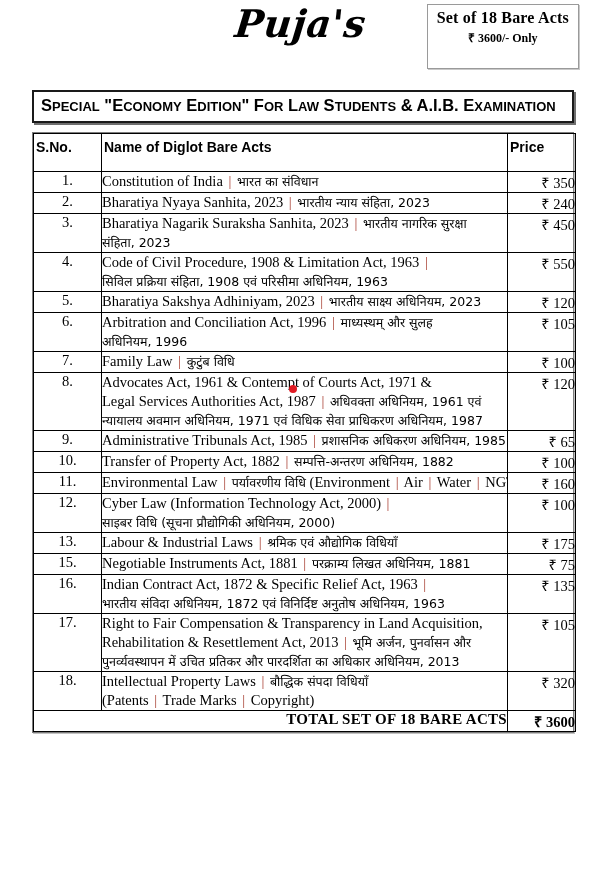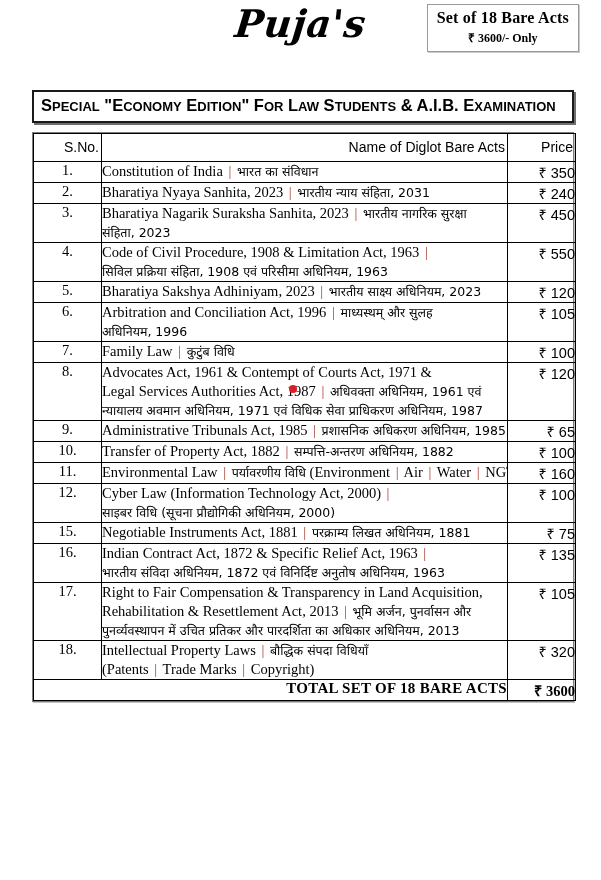--- a/index.html
+++ b/index.html
@@ -40,21 +40,21 @@
     padding-top: 2px;
     transform: skewX(-6deg);
   }
 
   .setbox {
     position: absolute;
     top: 4px;
     right: 22px;
     border: 1px solid #9a9a9a;
     box-shadow: 1px 1px 0 #c9c9c9;
-    padding: 3px 9px 3px 9px;
+    padding: 3px 9px 20px 9px;
     text-align: center;
     background: #fff;
     font-family: "Liberation Serif", serif;
     font-weight: bold;
     line-height: 20px;
   }
   .setbox .l1 { font-size: 16px; letter-spacing: 0.2px; }
   .setbox .l2 { font-size: 12px; }
 
   .sub-title {
@@ -100,45 +100,45 @@
   table.acts col.c-name  { width: 406px; }
   table.acts col.c-price { width: 68px; }
 
   table.acts th, table.acts td {
     border: 1px solid #000000;
     vertical-align: top;
     padding: 0;
   }
   table.acts thead th {
     font-family: "Liberation Sans", "DejaVu Sans", sans-serif;
-    font-weight: normal;
+    font-weight: bold;
     font-size: 14px;
-    text-align: right;
-    padding: 5px 2px 6px 2px;
+    text-align: left;
+    padding: 5px 2px 16px 2px;
     vertical-align: middle;
   }
   td.sno {
     text-align: center;
     font-size: 14.5px;
     padding: 4px 2px 4px 2px;
     font-family: "Liberation Serif", serif;
   }
   td.name {
     font-size: 14.5px;
     line-height: 19px;
     padding: 4px 4px 4px 8px;
     font-family: "Liberation Serif", serif;
     white-space: nowrap;
     overflow: hidden;
   }
   td.price {
     text-align: right;
     font-size: 14.5px;
     padding: 4px 8px 4px 2px;
-    font-family: Liberation Sans, sans-serif;
+    font-family: Liberation Serif, serif;
     white-space: nowrap;
   }
   .hi {
     font-family: "DejaVu Sans", "Liberation Sans", sans-serif;
     font-size: 12.5px;
     margin-top: 16px;
   }
   .sep {
     color: #a63b2e;
     padding: 0 2px;
@@ -213,21 +213,21 @@
           <tr>
             <td class="sno">1.</td>
             <td class="name">
               <span class="ln">Constitution of India <span class="sep">|</span> <span class="hi">भारत का संविधान</span></span>
             </td>
             <td class="price">₹ 350</td>
           </tr>
           <tr>
             <td class="sno">2.</td>
             <td class="name">
-              <span class="ln">Bharatiya Nyaya Sanhita, 2023 <span class="sep">|</span> <span class="hi">भारतीय न्याय संहिता, 2031</span></span>
+              <span class="ln">Bharatiya Nyaya Sanhita, 2023 <span class="sep">|</span> <span class="hi">भारतीय न्याय संहिता, 2023</span></span>
             </td>
             <td class="price">₹ 240</td>
           </tr>
           <tr>
             <td class="sno">3.</td>
             <td class="name">
               <span class="ln">Bharatiya Nagarik Suraksha Sanhita, 2023 <span class="sep">|</span> <span class="hi">भारतीय नागरिक सुरक्षा</span></span>
               <span class="ln"><span class="hi">संहिता, 2023</span></span>
             </td>
             <td class="price">₹ 450</td>
@@ -292,20 +292,27 @@
             </td>
             <td class="price">₹ 160</td>
           </tr>
           <tr>
             <td class="sno">12.</td>
             <td class="name">
               <span class="ln">Cyber Law (Information Technology Act, 2000) <span class="sep">|</span></span>
               <span class="ln"><span class="hi">साइबर विधि (सूचना प्रौद्योगिकी अधिनियम, 2000)</span></span>
             </td>
             <td class="price">₹ 100</td>
+          </tr>
+          <tr>
+            <td class="sno">13.</td>
+            <td class="name">
+              <span class="ln">Labour &amp; Industrial Laws <span class="sep">|</span> <span class="hi">श्रमिक एवं औद्योगिक विधियाँ</span></span>
+            </td>
+            <td class="price">₹ 175</td>
           </tr>
           <tr>
             <td class="sno">15.</td>
             <td class="name">
               <span class="ln">Negotiable Instruments Act, 1881 <span class="sep">|</span> <span class="hi">परक्राम्य लिखत अधिनियम, 1881</span></span>
             </td>
             <td class="price">₹ 75</td>
           </tr>
           <tr>
             <td class="sno">16.</td>

